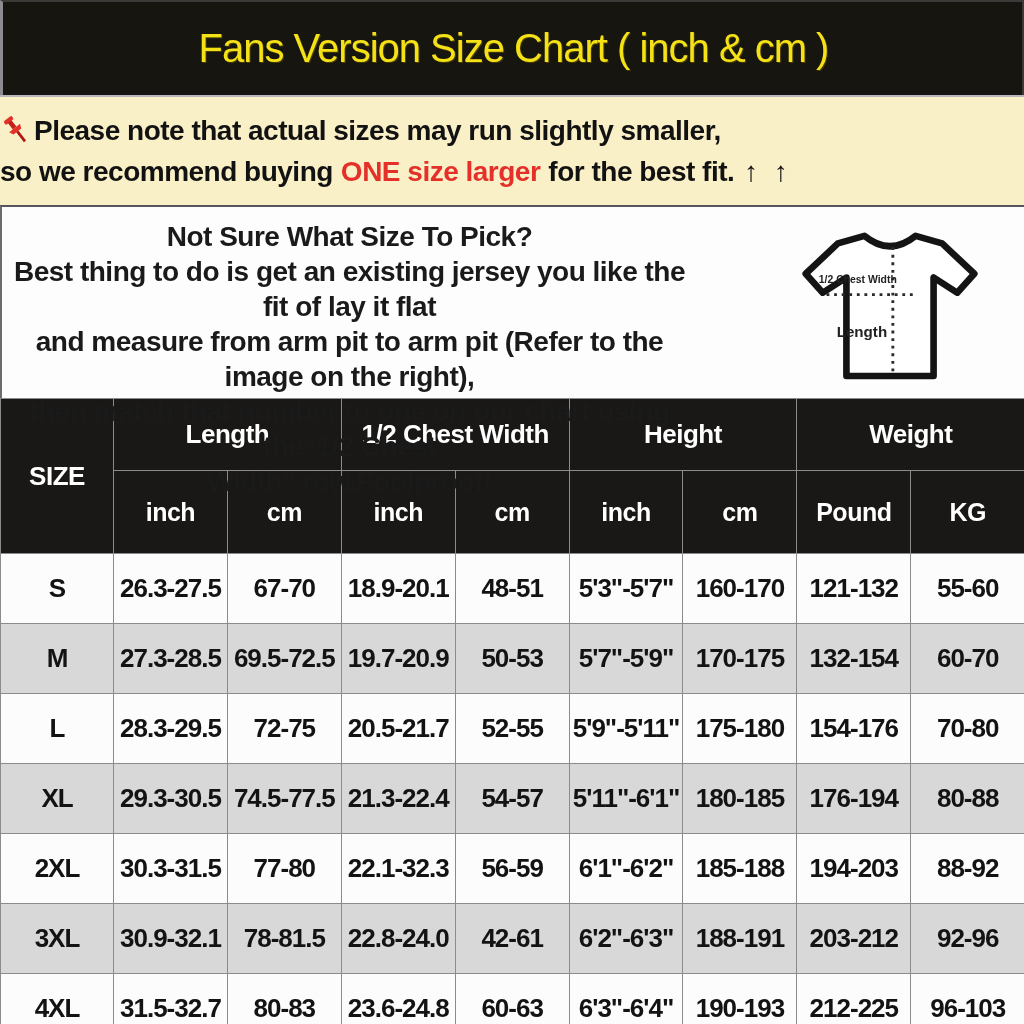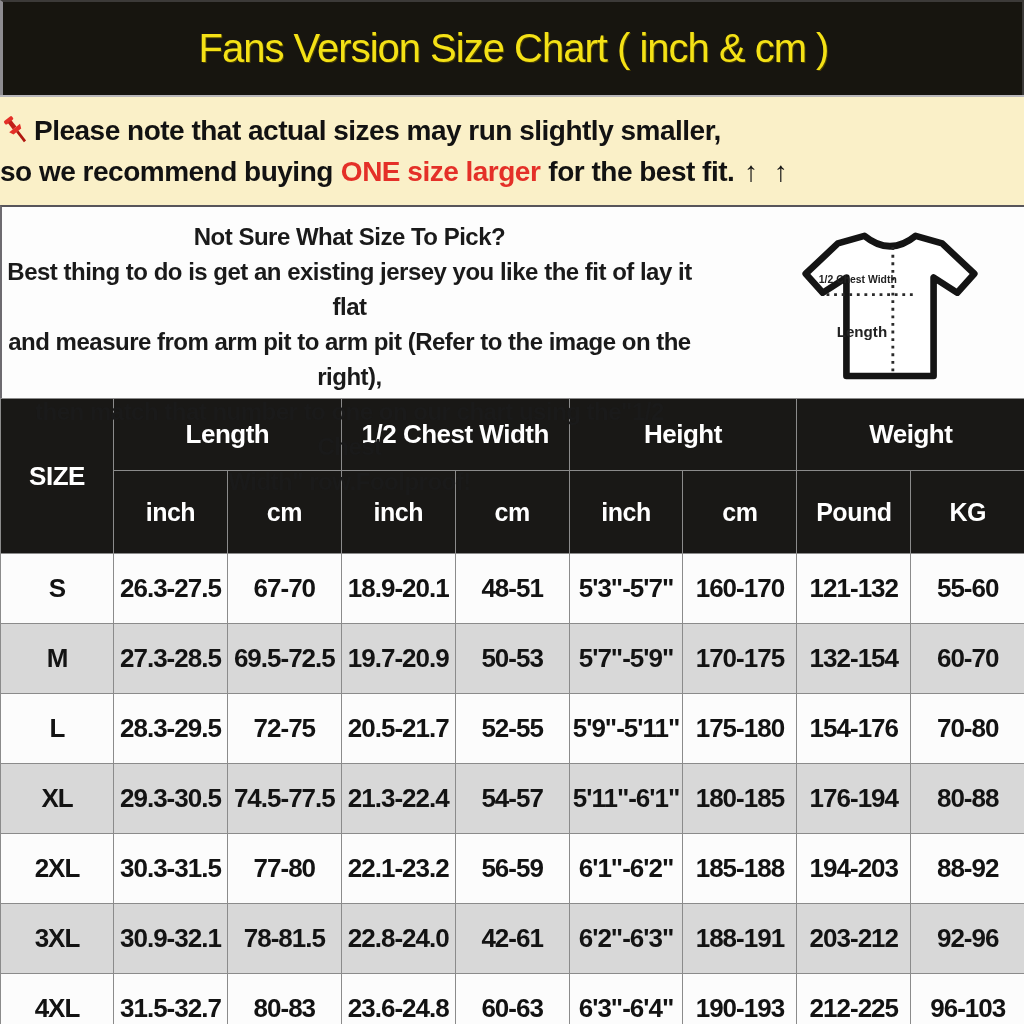--- a/index.html
+++ b/index.html
@@ -54,21 +54,21 @@
     background: #fdfdfd;
     border-top: 2px solid #57555a;
     border-left: 2px solid #6d6b70;
     position: relative;
   }
   .instr-text {
     width: 695px;
     padding-top: 12px;
     text-align: center;
     font-weight: bold;
-    font-size: 24px;
+    font-size: 28px;
     line-height: 35px;
     letter-spacing: -0.5px;
     color: #1a1a1a;
   }
   .tshirt {
     position: absolute;
     top: 8px;
     right: 8px;
     width: 252px;
     height: 180px;
@@ -223,21 +223,21 @@
         <td>54-57</td>
         <td>5'11"-6'1"</td>
         <td>180-185</td>
         <td>176-194</td>
         <td>80-88</td>
       </tr>
       <tr>
         <td>2XL</td>
         <td>30.3-31.5</td>
         <td>77-80</td>
-        <td>22.1-23.2</td>
+        <td>22.1-32.3</td>
         <td>56-59</td>
         <td>6'1"-6'2"</td>
         <td>185-188</td>
         <td>194-203</td>
         <td>88-92</td>
       </tr>
       <tr>
         <td>3XL</td>
         <td>30.9-32.1</td>
         <td>78-81.5</td>

